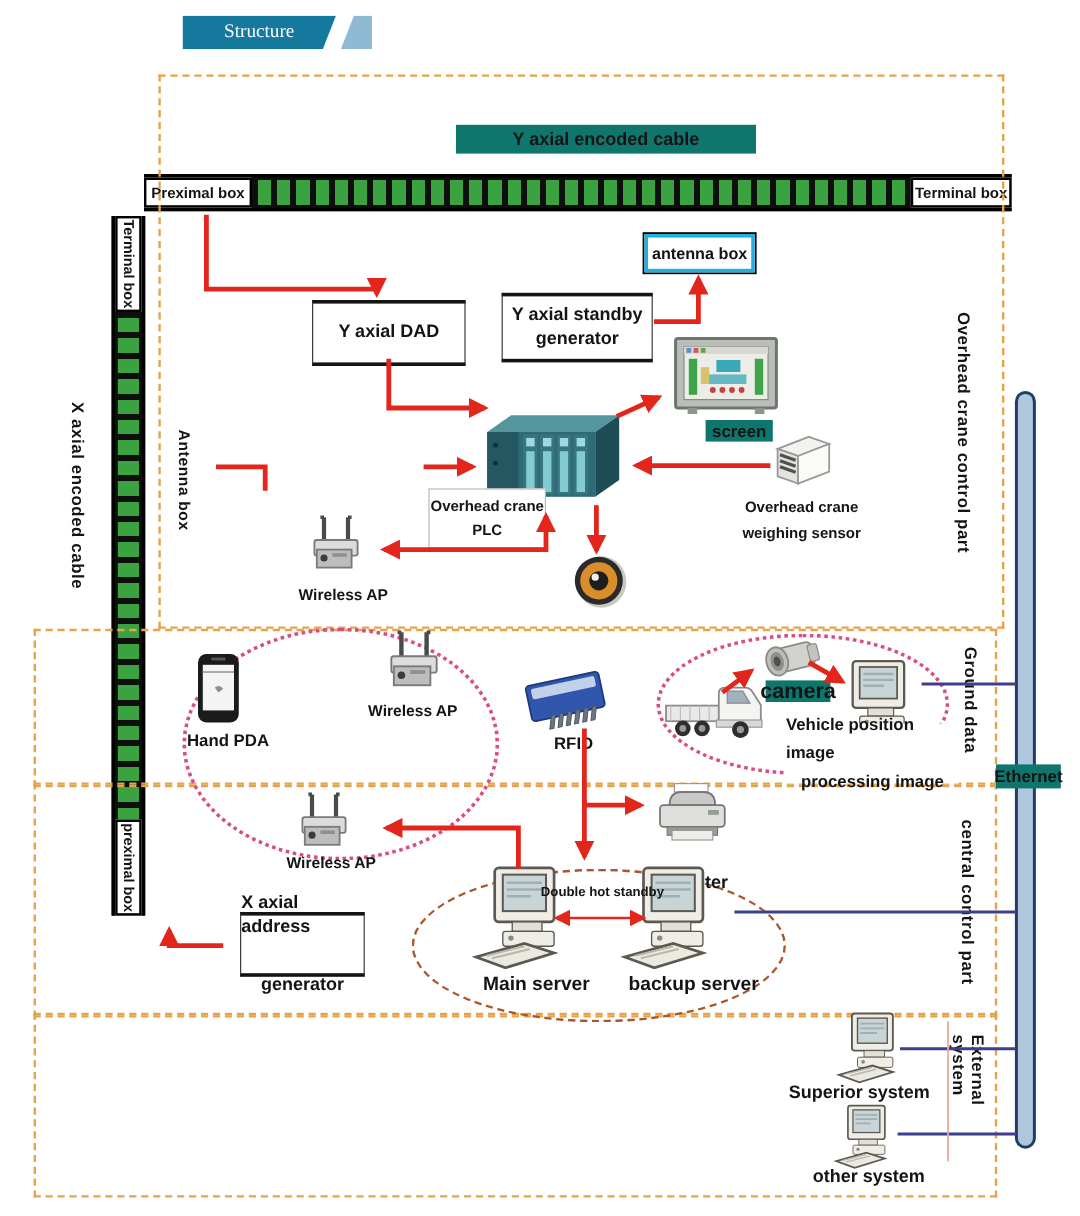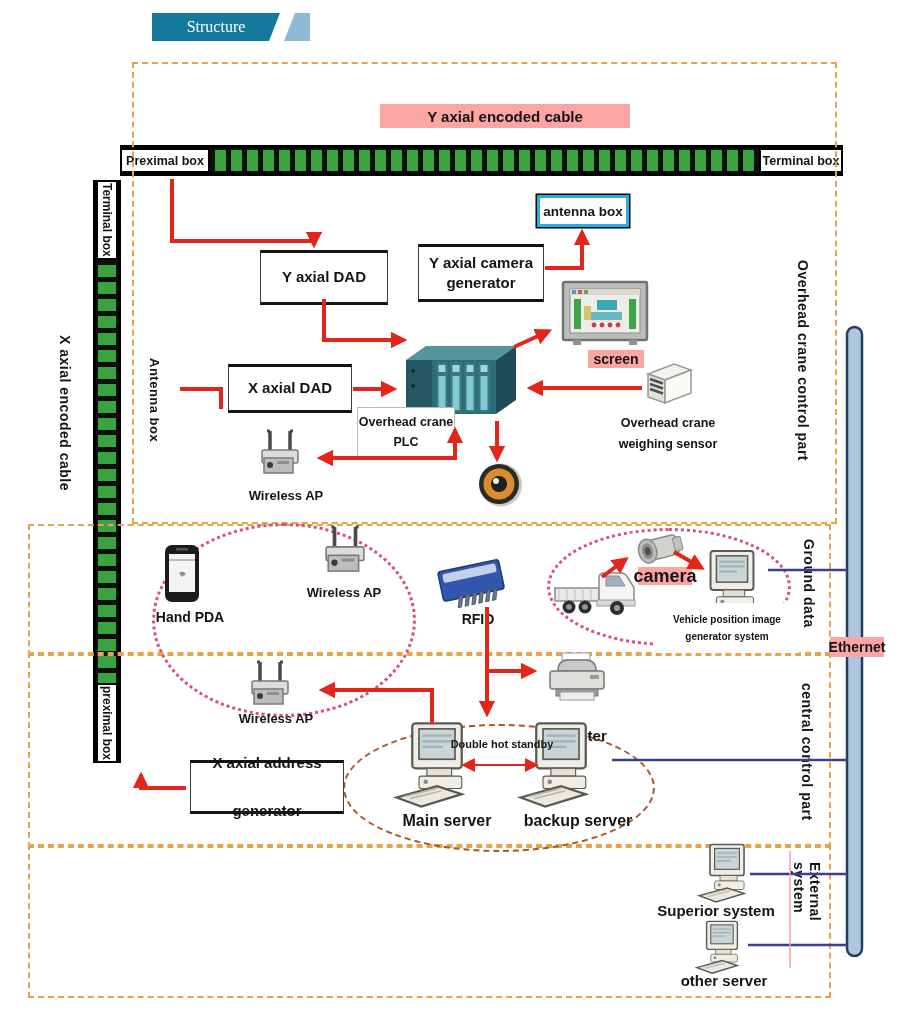--- a/index.html
+++ b/index.html
@@ -32,21 +32,21 @@
   .vcells{flex:1;border-left:2px solid #0E0E0E;border-right:2px solid #0E0E0E;box-sizing:border-box;
           background:repeating-linear-gradient(180deg,#0E0E0E 0 5px,#3AA33F 5px 17px);}
   
   .nbox{background:#fff;border:1.5px solid #3a3a3a;border-top:3px solid #141414;border-bottom:3px solid #141414;
         display:flex;flex-direction:column;align-items:center;justify-content:center;
         font-size:15px;font-weight:600;z-index:4;box-sizing:border-box;line-height:1.35;}
   .antbox{background:#fff;border:3px solid #25AEE0;box-shadow:0 0 0 1.5px #000;display:flex;align-items:center;justify-content:center;
           font-size:13.5px;font-weight:600;z-index:4;box-sizing:border-box;}
   .plclabel{background:#fff;border:1px solid #b9b9b9;display:flex;flex-direction:column;align-items:center;justify-content:center;
             font-size:12.5px;font-weight:600;z-index:4;line-height:1.6;}
-  .lbl{display:flex;align-items:center;justify-content:center;font-weight:600;z-index:4;white-space:nowrap;background:#fca5a5;}
+  .lbl{display:flex;align-items:center;justify-content:center;font-weight:600;z-index:4;white-space:nowrap;background:#0f766e;}
   .lbl2{display:flex;flex-direction:column;align-items:center;justify-content:center;font-weight:600;z-index:4;background:#fff;line-height:1.7;}
   
   .pinkzone{border:3px dotted #D84E82;border-radius:50%;z-index:3;}
   .brownzone{border:2.5px dashed #A9572A;border-radius:50%;z-index:3;}
   .icon{z-index:4;}
   #arrows{left:0;top:0;z-index:6;pointer-events:none;}
   .eth{z-index:7;font-size:14px;font-weight:700;}
 </style>
 </head>
 <body>
@@ -102,30 +102,27 @@
   <div class="abs vcable">
     <div class="vlabel">Terminal box</div>
     <div class="vcells"></div>
     <div class="vlabel">preximal box</div>
   </div>
 
   <div class="abs nbox" style="left:260px;top:250px;width:128px;height:55px;">
     <span>Y axial DAD</span>
   </div>
   <div class="abs nbox" style="left:418px;top:244px;width:126px;height:58px;">
-    <span>Y axial camera</span>
+    <span>Y axial standby</span>
     <span>generator</span>
   </div>
   <div class="abs antbox" style="left:537px;top:195px;width:92px;height:32px;">
     <span>antenna box</span>
   </div>
-  <div class="abs nbox" style="left:228px;top:364px;width:124px;height:49px;">
-    <span>X axial DAD</span>
-  </div>
-  <div class="abs nbox" style="left:190px;top:760px;width:154px;height:54px;gap:27px;">
+  <div class="abs nbox" style="left:200px;top:760px;width:104px;height:54px;gap:27px;">
     <span>X axial address</span>
     <span>generator</span>
   </div>
   <div class="abs vtext" style="left:144px;top:352px;height:96px;width:20px;font-size:13px;background:transparent;">Antenna box</div>
 
   <svg class="abs icon" style="left:400px;top:338px;" width="118" height="84" viewBox="0 0 118 84">
     <polygon points="6,22 26,8 116,8 96,22" fill="#55959E"></polygon>
     <polygon points="96,22 116,8 116,62 96,76" fill="#1F4D57"></polygon>
     <rect x="6" y="22" width="90" height="54" fill="#2D6B76"></rect>
     <rect x="6" y="22" width="26" height="54" fill="#255762"></rect>
@@ -250,23 +247,23 @@
       <ellipse cx="13" cy="16" rx="9" ry="12" fill="#BEBEBA" stroke="#8a8a86" stroke-width="1.5"></ellipse>
       <ellipse cx="13" cy="16" rx="5.5" ry="8" fill="#8F8F8B"></ellipse>
       <ellipse cx="13" cy="16" rx="2.8" ry="4.2" fill="#4f4f4b"></ellipse>
     </g>
   </svg>
   <div class="abs lbl" style="left:638px;top:567px;width:54px;height:18px;font-size:18px;">camera</div>
 
   <svg class="abs icon" style="left:693px;top:549px;" width="78" height="78" viewBox="0 0 80 80">
       <use href="#pc-sym"></use>
     </svg>
-  <div class="abs lbl2" style="left:655px;top:603px;width:144px;height:50px;font-size:10px;">
+  <div class="abs lbl2" style="left:655px;top:603px;width:144px;height:50px;font-size:14px;">
     <span>Vehicle position image</span>
-    <span>generator system</span>
+    <span>processing image</span>
   </div>
 
   <svg class="abs icon" style="left:250px;top:658px;" width="40" height="50" viewBox="0 0 40 48">
       <use href="#ap-sym"></use>
     </svg>
   <div class="abs lbl" style="left:238px;top:710px;width:76px;height:16px;font-size:13px;background:transparent;">Wireless AP</div>
 
   <svg class="abs icon" style="left:546px;top:651px;" width="62" height="52" viewBox="0 0 62 52">
     <rect x="16" y="2" width="28" height="7" fill="#fff" stroke="#999"></rect>
     <path d="M12,20 q0,-11 10,-11 h18 q10,0 10,11 z" fill="#C9C9C5" stroke="#777" stroke-width="1.5"></path>
@@ -288,21 +285,21 @@
   <div class="abs lbl" style="left:400px;top:810px;width:94px;height:22px;font-size:16px;background:transparent;">Main server</div>
   <div class="abs lbl" style="left:500px;top:810px;width:106px;height:22px;font-size:16px;background:transparent;padding-left:25px;">backup server</div>
 
   <svg class="abs icon" style="left:695px;top:843px;" width="64" height="62" viewBox="0 0 80 80">
       <use href="#pc-sym"></use>
     </svg>
   <div class="abs lbl" style="left:660px;top:900px;width:112px;height:20px;font-size:15px;background:transparent;">Superior system</div>
   <svg class="abs icon" style="left:690px;top:920px;" width="64" height="56" viewBox="0 0 80 80">
       <use href="#pc-sym"></use>
     </svg>
-  <div class="abs lbl" style="left:674px;top:970px;width:100px;height:20px;font-size:15px;background:transparent;">other server</div>
+  <div class="abs lbl" style="left:674px;top:970px;width:100px;height:20px;font-size:15px;background:transparent;">other system</div>
 
   <svg id="arrows" class="abs" width="900" height="1013" viewBox="0 0 900 1013">
     <defs>
       <marker id="ar" viewBox="0 0 10 10" refX="8" refY="5" markerWidth="4.2" markerHeight="4.2" orient="auto-start-reverse">
         <path d="M0,0 L10,5 L0,10 z" fill="#E2261C"></path>
       </marker>
       <marker id="ar2" viewBox="0 0 10 10" refX="8" refY="5" markerWidth="7" markerHeight="7" orient="auto-start-reverse">
         <path d="M0,0 L10,5 L0,10 z" fill="#E2261C"></path>
       </marker>
     </defs>

